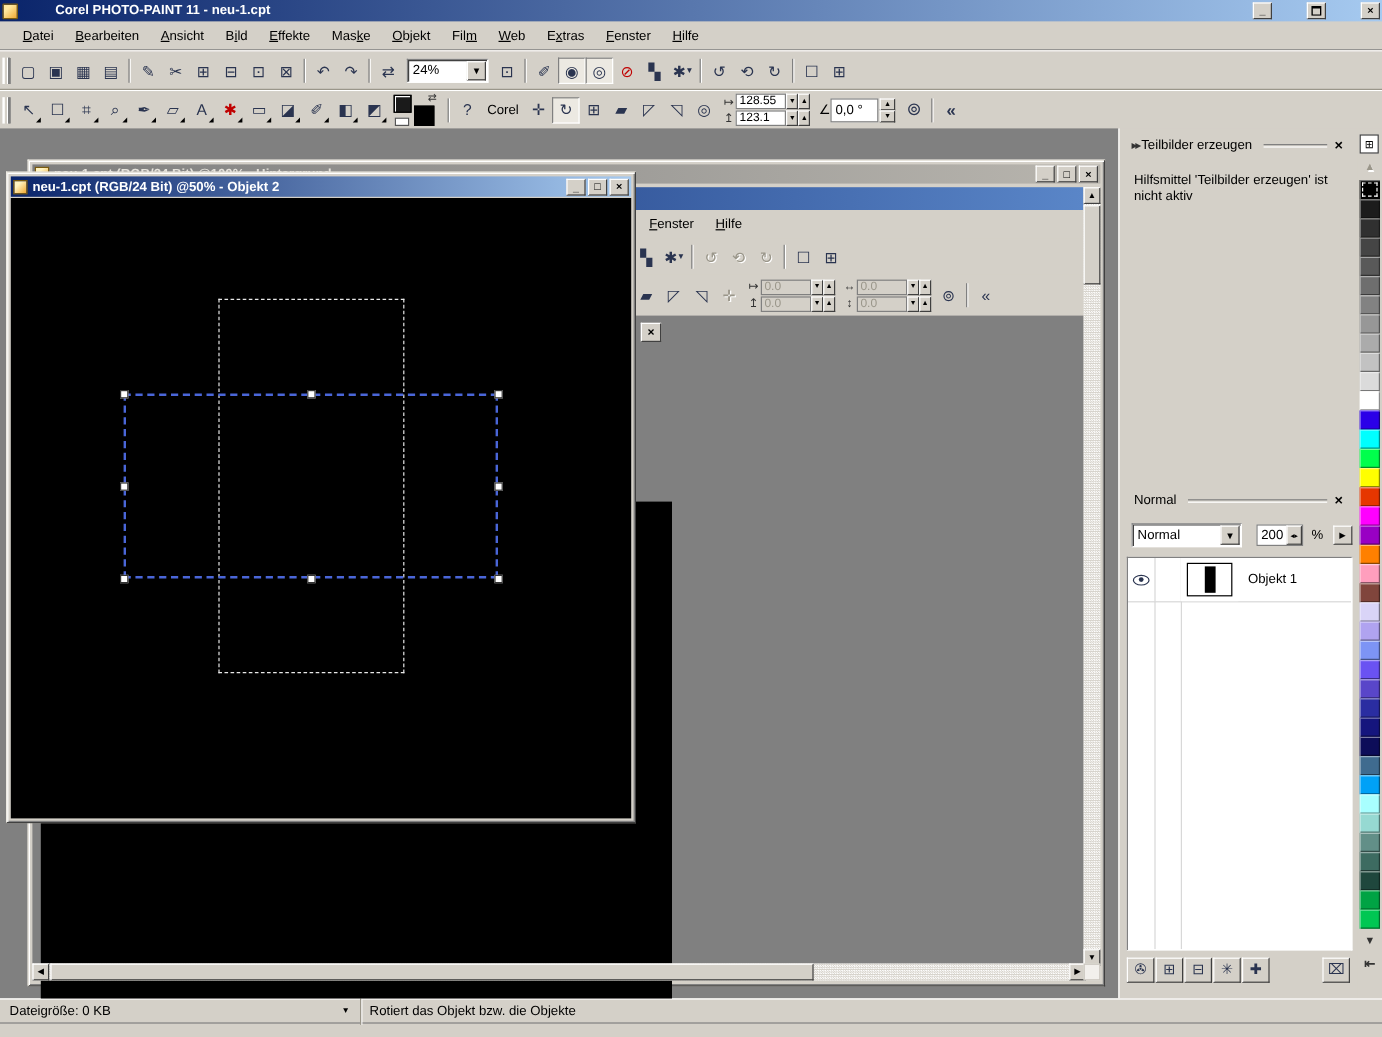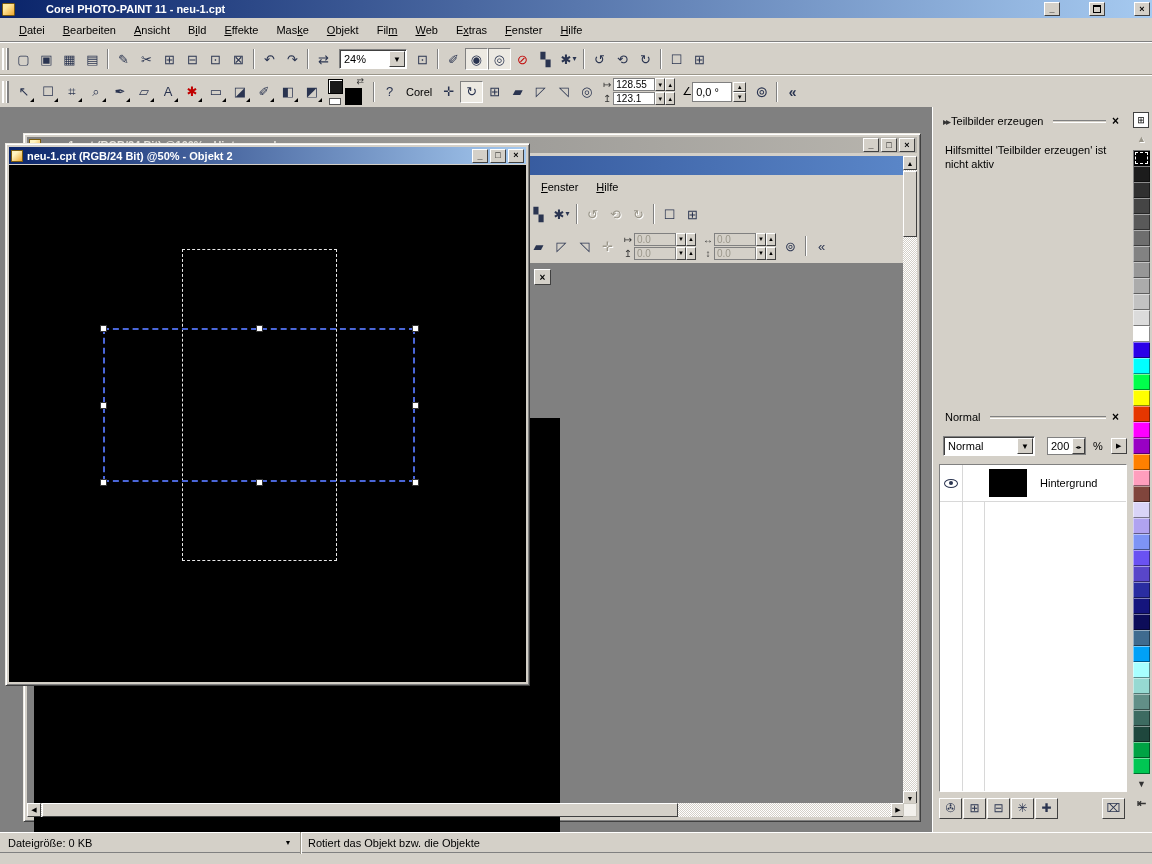--- a/index.html
+++ b/index.html
@@ -568,23 +568,25 @@
 
   <div class="layerlist" id="layerlist">
     <div class="llgrid" style="left:22px;"></div>
     <div class="llgrid" style="left:44px;"></div>
       <div class="lrow">
         <span class="eyecell">
           <span class="eye"></span>
         </span>
         <span class="gapcell"></span>
         <span class="thumbcell">
-          <span class="lthumb solid"></span>
+          <span class="lthumb">
+            <span class="vbar"></span>
+          </span>
         </span>
-        <span class="namecell">Hintergrund</span>
+        <span class="namecell">Objekt 1</span>
       </div>
     </div>
 
   <div class="objbtns" id="objbtns">
       <div class="objbtn">✇</div>
       <div class="objbtn">⊞</div>
       <div class="objbtn">⊟</div>
       <div class="objbtn">✳</div>
       <div class="objbtn">✚</div>
       <div class="objbtn trash">⌧</div>

